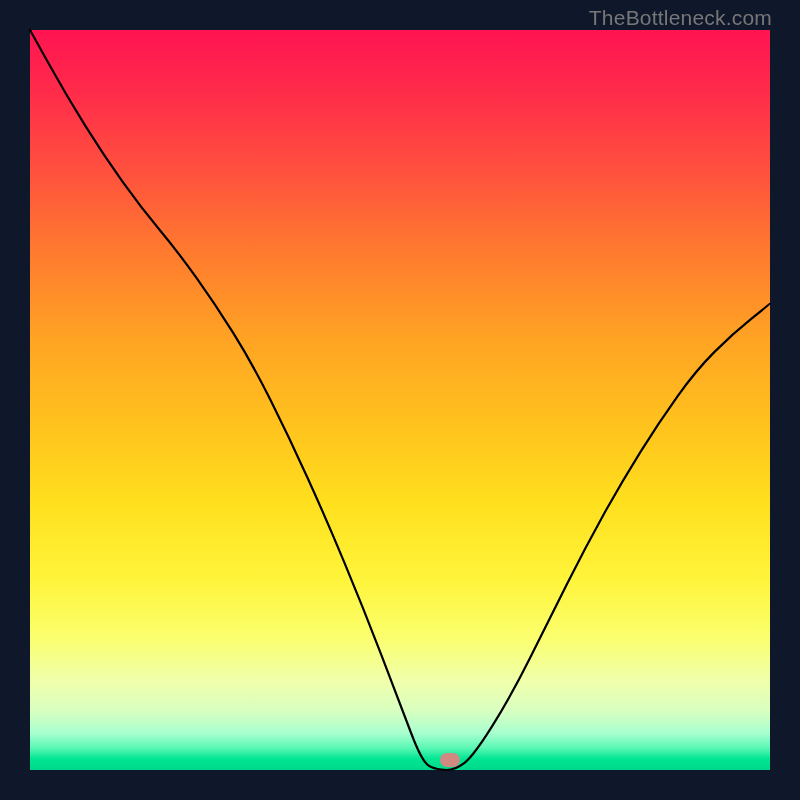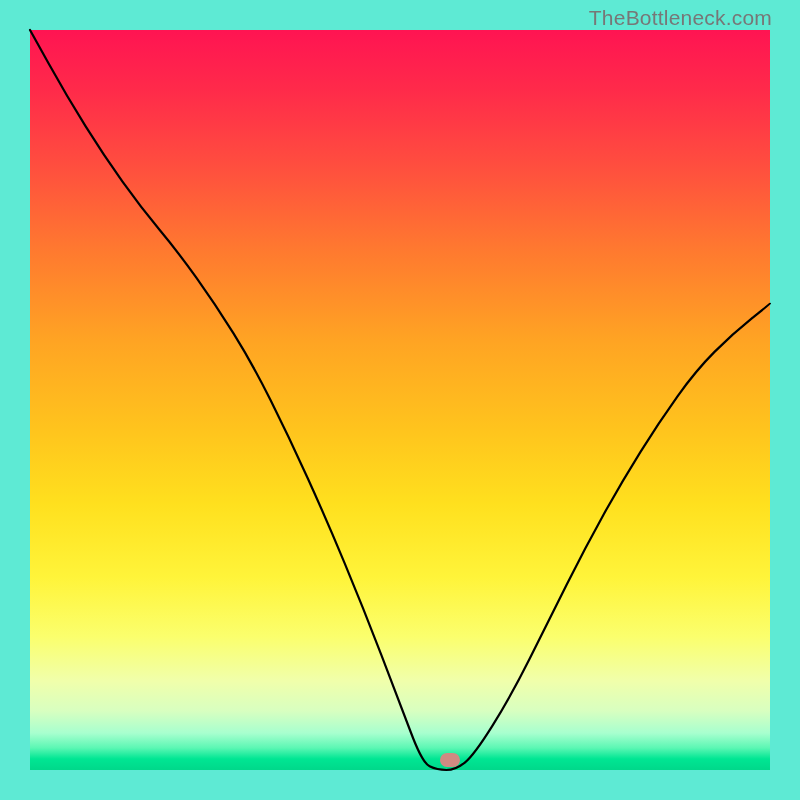--- a/index.html
+++ b/index.html
@@ -1,21 +1,21 @@
 <!DOCTYPE html>
 <html><head>
 <meta charset="utf-8">
 <style>
   * { margin: 0; padding: 0; box-sizing: border-box; }
   html, body { width: 800px; height: 800px; overflow: hidden; background: #000; }
   .canvas {
     position: relative;
     width: 800px;
     height: 800px;
-    background: #5eead4;
+    background: #0f172a;
   }
   .plot-area {
     position: absolute;
     left: 30px;
     top: 30px;
     width: 740px;
     height: 740px;
     background: linear-gradient(to bottom,
       #ff1452 0%,
       #ff2a4a 8%,

